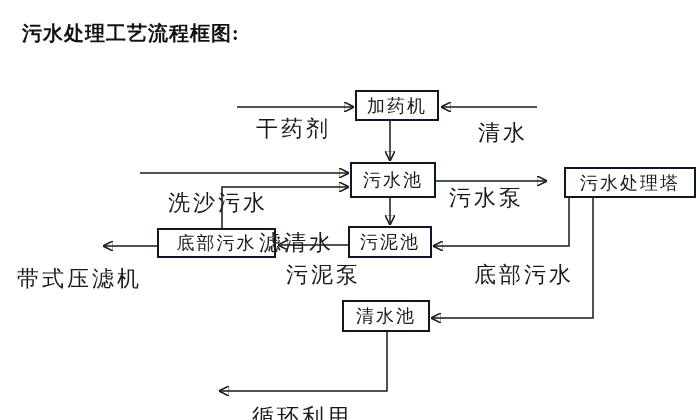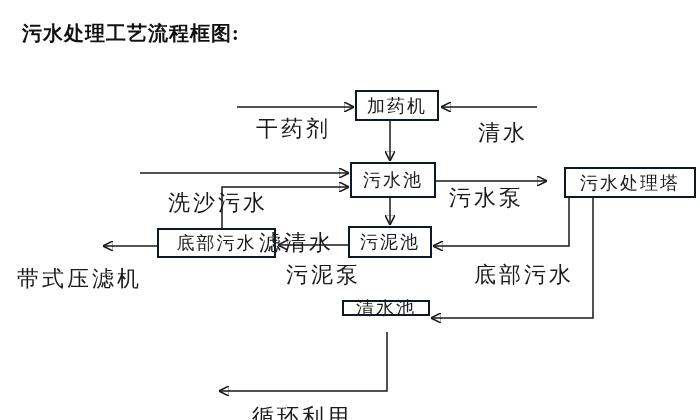--- a/index.html
+++ b/index.html
@@ -47,21 +47,21 @@
     <path d="M157 246 H104" marker-end="url(#ah)"></path>
     <path d="M593 198 V318 H432" marker-end="url(#ah)"></path>
     <path d="M387 332 V391 H220" marker-end="url(#ah)"></path>
   </svg>
 
   <div class="node" style="left:355px;top:90px;width:84px;height:31px">加药机</div>
   <div class="node" style="left:350px;top:162px;width:86px;height:36px">污水池</div>
   <div class="node" style="left:564px;top:167px;width:132px;height:31px">污水处理塔</div>
   <div class="node" style="left:348px;top:226px;width:84px;height:32px">污泥池</div>
   <div class="node" style="left:157px;top:228px;width:119px;height:30px">底部污水</div>
-  <div class="node" style="left:342px;top:300px;width:88px;height:16px">清水池</div>
+  <div class="node" style="left:342px;top:300px;width:88px;height:32px">清水池</div>
 
   <div class="lbl" style="left:256px;top:78px">干药剂</div>
   <div class="lbl" style="left:478px;top:82px">清水</div>
   <div class="lbl" style="left:168px;top:152px">洗沙污水</div>
   <div class="lbl" style="left:449px;top:147px">污水泵</div>
   <div class="lbl" style="left:259px;top:192px">滤清水</div>
   <div class="lbl" style="left:17px;top:228px">带式压滤机</div>
   <div class="lbl" style="left:286px;top:224px">污泥泵</div>
   <div class="lbl" style="left:474px;top:224px">底部污水</div>
   <div class="lbl" style="left:252px;top:366px">循环利用</div>

